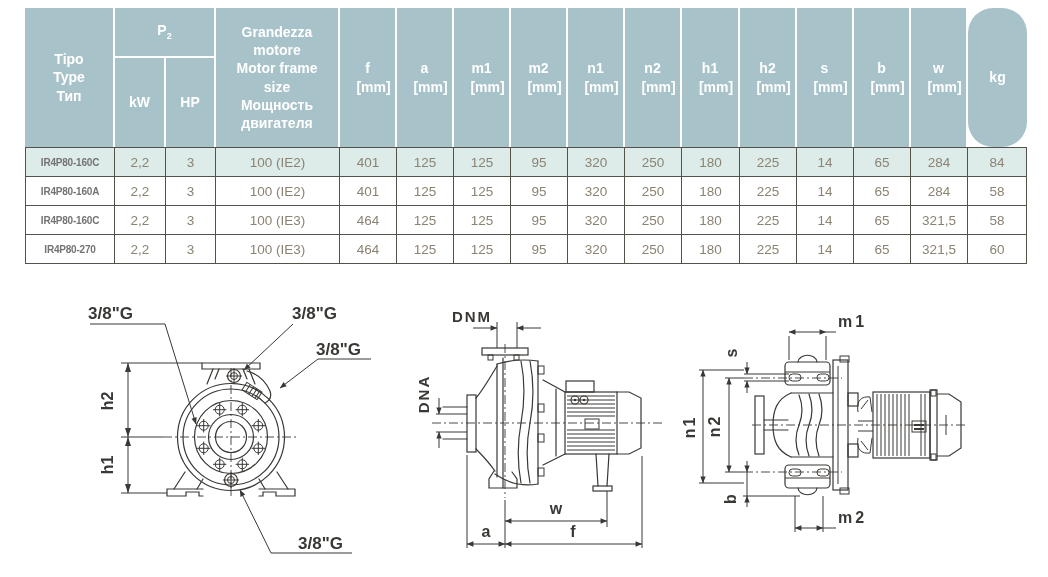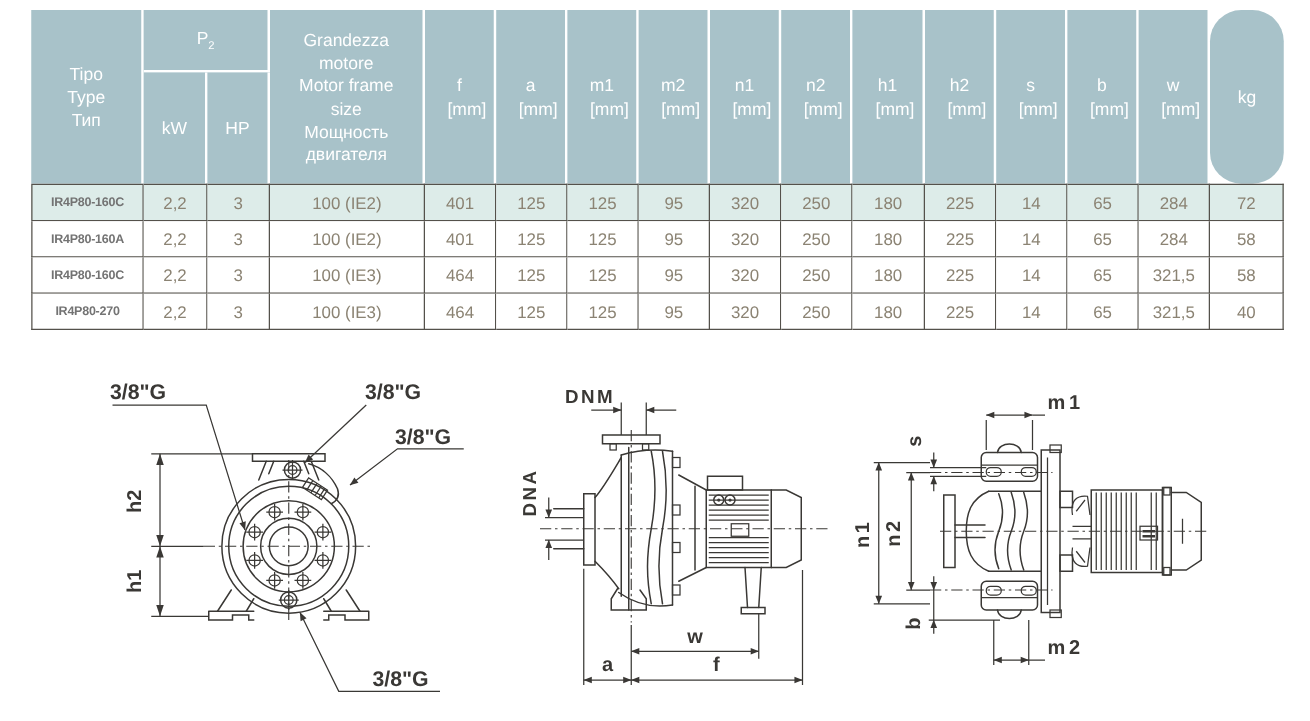--- a/index.html
+++ b/index.html
@@ -1,21 +1,21 @@
 <!DOCTYPE html>
 <html><head>
 <meta charset="utf-8">
 <style>
   html,body{margin:0;padding:0;background:#fff;}
   .page{position:relative;width:1048px;height:577px;background:#fff;overflow:hidden;
         font-family:"Liberation Sans",sans-serif;}
   
   table.spec{position:absolute;left:25px;top:8px;width:1002px;
              border-collapse:separate;border-spacing:0;table-layout:fixed;}
-  table.spec th{background:#a8c2c9;color:#fff;font-weight:normal;font-size:14px;
+  table.spec th{background:#a8c2c9;color:#fff;font-weight:bold;font-size:14px;
      line-height:1.3;text-align:center;vertical-align:middle;padding:0;
      border-right:2px solid #fff;}
   table.spec th.last{border-right:none;border-radius:25px;}
   table.spec th.p2cell{border-bottom:2px solid #fff;}
   table.spec thead tr.r1{height:50px;}
   table.spec thead tr.r2{height:89px;}
   table.spec td{height:28px;text-align:center;vertical-align:middle;padding:0;
      font-size:13.5px;color:#8b8373;background:#fff;
      border-right:1px solid #54514b;border-bottom:1px solid #54514b;}
   table.spec td:first-child{border-left:1px solid #54514b;}
@@ -100,21 +100,21 @@
         <td>125</td>
         <td>125</td>
         <td>95</td>
         <td>320</td>
         <td>250</td>
         <td>180</td>
         <td>225</td>
         <td>14</td>
         <td>65</td>
         <td>284</td>
-        <td>72</td>
+        <td>84</td>
       </tr>
       <tr>
         <td class="model">IR4P80-160A</td>
         <td>2,2</td>
         <td>3</td>
         <td>100 (IE2)</td>
         <td>401</td>
         <td>125</td>
         <td>125</td>
         <td>95</td>
@@ -154,21 +154,21 @@
         <td>125</td>
         <td>125</td>
         <td>95</td>
         <td>320</td>
         <td>250</td>
         <td>180</td>
         <td>225</td>
         <td>14</td>
         <td>65</td>
         <td>321,5</td>
-        <td>40</td>
+        <td>60</td>
       </tr>
     </tbody>
   </table>
 
   <svg class="draw" width="1048" height="300" viewBox="0 277 1048 300">
     <defs>
       <marker id="arr" viewBox="0 0 10 10" refX="9.2" refY="5" markerWidth="10" markerHeight="7" orient="auto-start-reverse">
         <path d="M0,1.2 L9.5,5 L0,8.8 Z" fill="#3a3835"></path>
       </marker>
     </defs>

